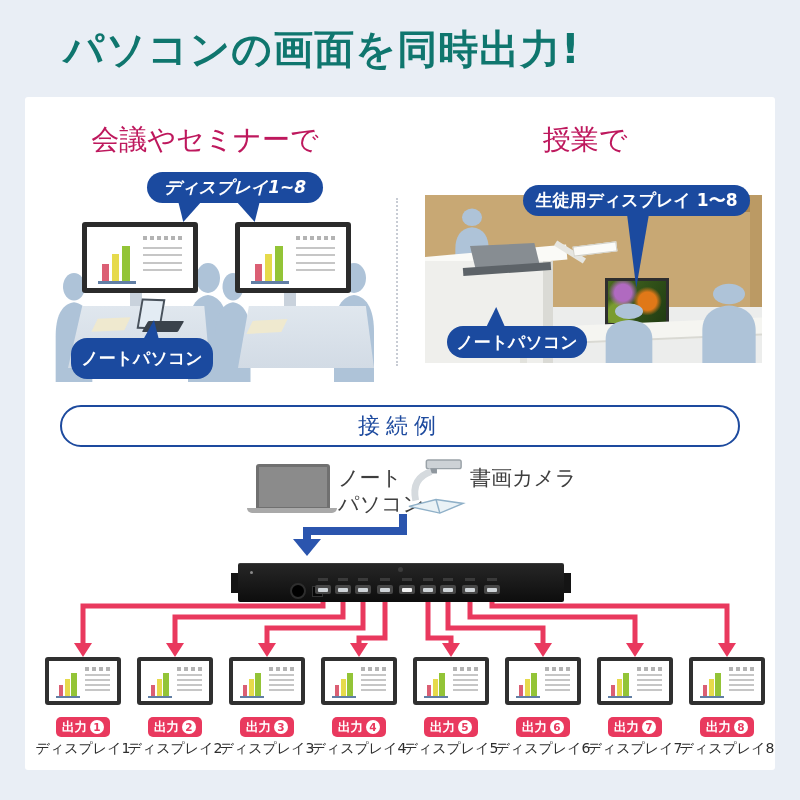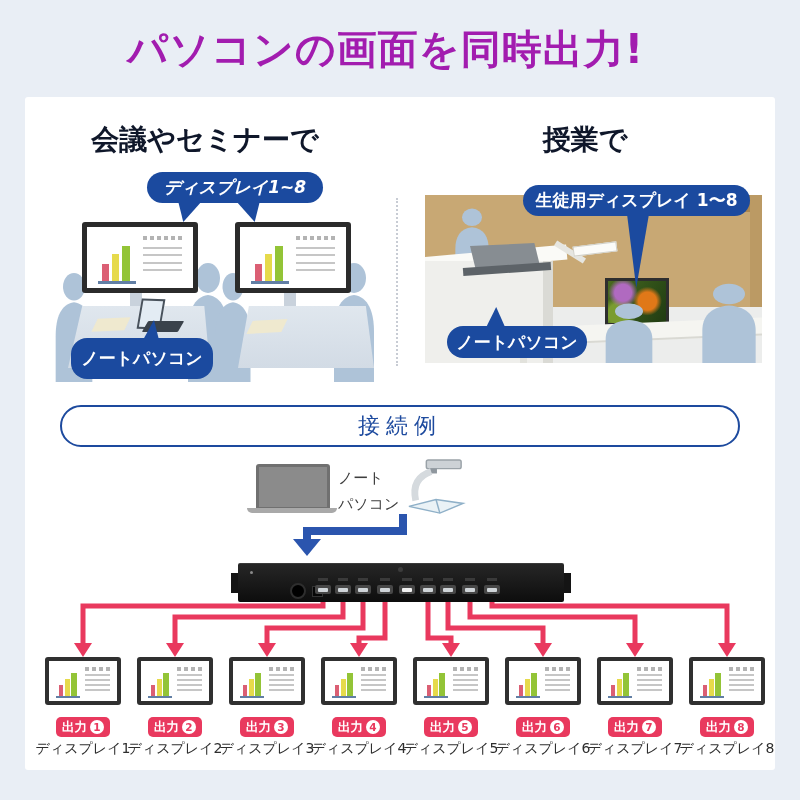--- a/index.html
+++ b/index.html
@@ -5,32 +5,32 @@
   html,body{margin:0;padding:0;}
   body{
     width:800px;height:800px;position:relative;overflow:hidden;
     background:#e9eef5;
     font-family:"DejaVu Sans","Liberation Sans",sans-serif;
   }
   .abs{position:absolute;}
 
   
   .page-title{
-    position:absolute;left:0;top:22px;width:644px;text-align:right;
-    font-size:40px;font-weight:bold;color:#a21caf;letter-spacing:1px;
+    position:absolute;left:0;top:22px;width:644px;text-align:center;
+    font-size:40px;font-weight:bold;color:#0f766e;letter-spacing:1px;
   }
 
   
   .card{
     position:absolute;left:25px;top:97px;width:750px;height:673px;
     background:#ffffff;border-radius:3px;
   }
 
   
-  .scene-heading{position:absolute;font-size:28px;color:#0f172a;font-weight:700;text-align:center;}
+  .scene-heading{position:absolute;font-size:28px;color:#be185d;font-weight:400;text-align:center;}
   .heading-meeting{left:55px;top:121px;width:300px;}
   .heading-class{left:460px;top:121px;width:250px;}
 
   
   .bubble{
     position:absolute;background:#1b4a9f;color:#fff;border-radius:16px;
     display:flex;align-items:center;justify-content:center;
     font-size:17px;font-weight:bold;white-space:nowrap;z-index:30;
   }
   .tail{position:absolute;background:#1b4a9f;z-index:29;}
@@ -85,21 +85,21 @@
   .stu-desk{position:absolute;left:78px;top:128px;width:262px;height:16px;background:#f5f5f1;border-bottom:2px solid #d9d9d3;transform:rotate(-2.5deg);z-index:6;}
   .desk-leg{position:absolute;width:7px;height:26px;background:#e2e2dc;z-index:6;}
 
   
   .conn-pill{
     position:absolute;left:60px;top:405px;width:676px;height:38px;
     border:2px solid #1d4a9e;border-radius:22px;background:#fff;
     display:flex;align-items:center;justify-content:center;
     font-size:22px;color:#1d4a9e;letter-spacing:6px;font-weight:500;
   }
-  .src-label{position:absolute;font-size:15px;color:#3e3e3e;line-height:26px;}
+  .src-label{position:absolute;font-size:21px;color:#3e3e3e;line-height:26px;}
   .laptop-icon-screen{position:absolute;left:256px;top:464px;width:68px;height:40px;background:#8b8b8b;border:3px solid #707070;border-radius:3px 3px 0 0;}
   .laptop-icon-base{position:absolute;left:247px;top:508px;width:90px;height:5px;background:#a9a9a9;border-radius:0 0 5px 5px;}
 
   
   .barrow{position:absolute;background:#2b55ae;z-index:4;}
   .barrow-head{position:absolute;left:293px;top:539px;width:0;height:0;
     border-left:14px solid transparent;border-right:14px solid transparent;border-top:17px solid #2b55ae;}
 
   
   .device{position:absolute;left:238px;top:563px;width:326px;height:38px;
@@ -263,20 +263,21 @@
 <div class="abs" style="left:406px;top:458px;width:60px;height:58px;">
   <svg viewBox="0 0 60 60" width="60" height="58">
     <rect x="20" y="2" width="36" height="9" rx="2" fill="#cdd2d6" stroke="#9aa2a8" stroke-width="1.5"></rect>
     <rect x="23" y="11" width="8" height="5" fill="#8f979e"></rect>
     <path d="M25 14 C10 19 6 30 9 44" stroke="#d5dade" stroke-width="7" fill="none"></path>
     <path d="M2 50 L30 43 L58 47 L34 57 Z" fill="#eaf2f6" stroke="#8fb0c8" stroke-width="1.5"></path>
     <line x1="30" y1="43" x2="34" y2="57" stroke="#8fb0c8" stroke-width="1.5"></line>
   </svg>
 </div>
 <div class="src-label" style="left:470px;top:465px;">
+  <div>書画カメラ</div>
 </div>
 
 <div class="barrow" style="left:399px;top:514px;width:8px;height:21px;"></div>
 <div class="barrow" style="left:303px;top:527px;width:104px;height:8px;"></div>
 <div class="barrow" style="left:303px;top:527px;width:8px;height:13px;"></div>
 <div class="barrow-head"></div>
 
 <div class="device">
   <div class="ear" style="left:-7px;"></div>
   <div class="ear" style="right:-7px;"></div>

